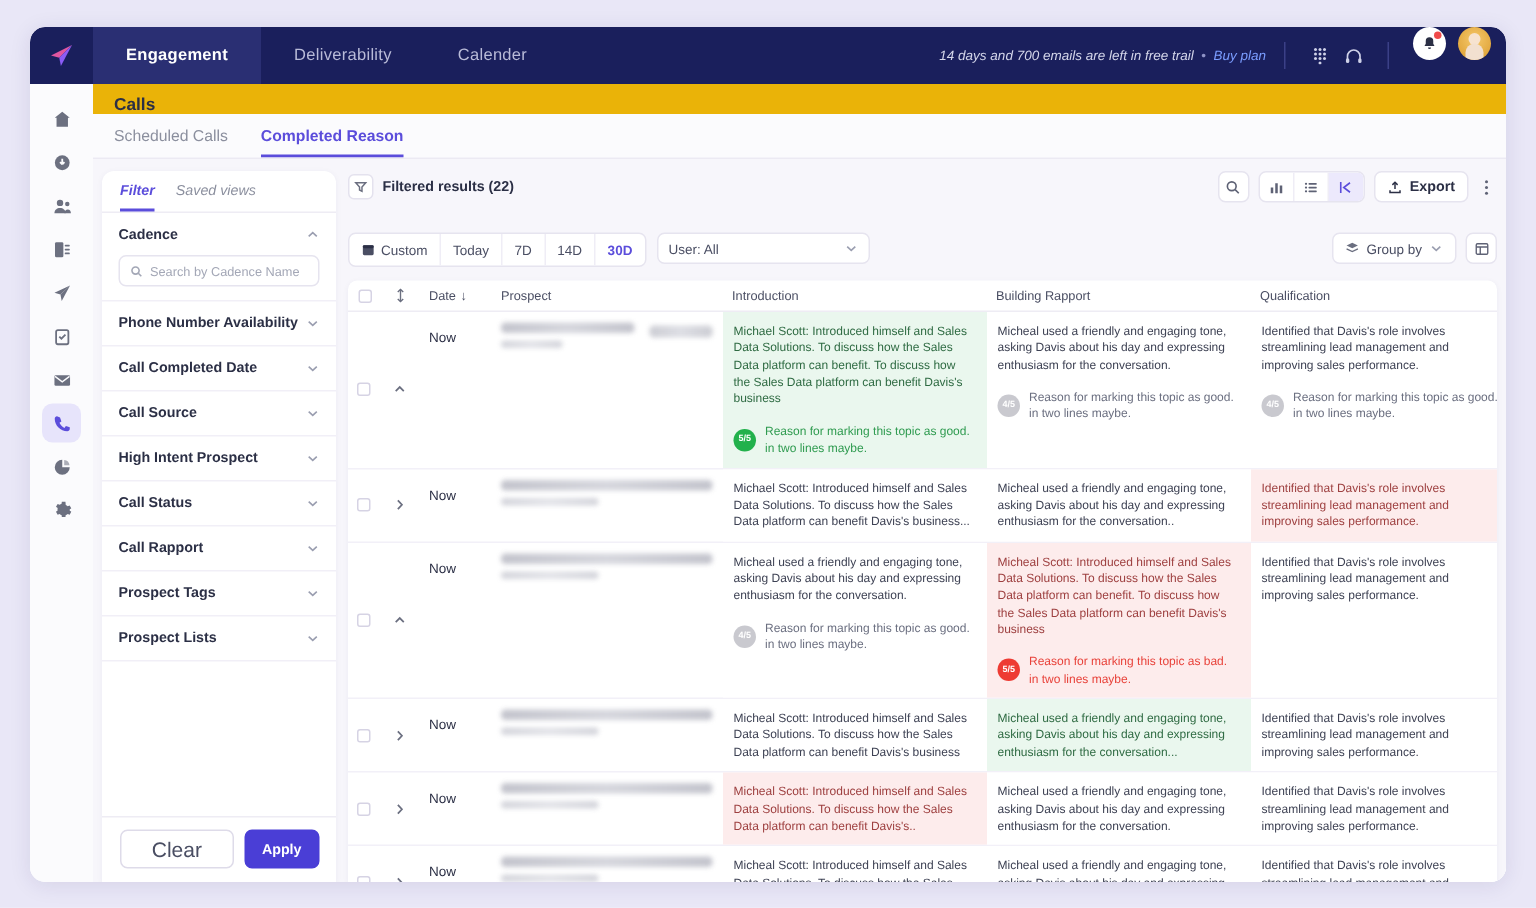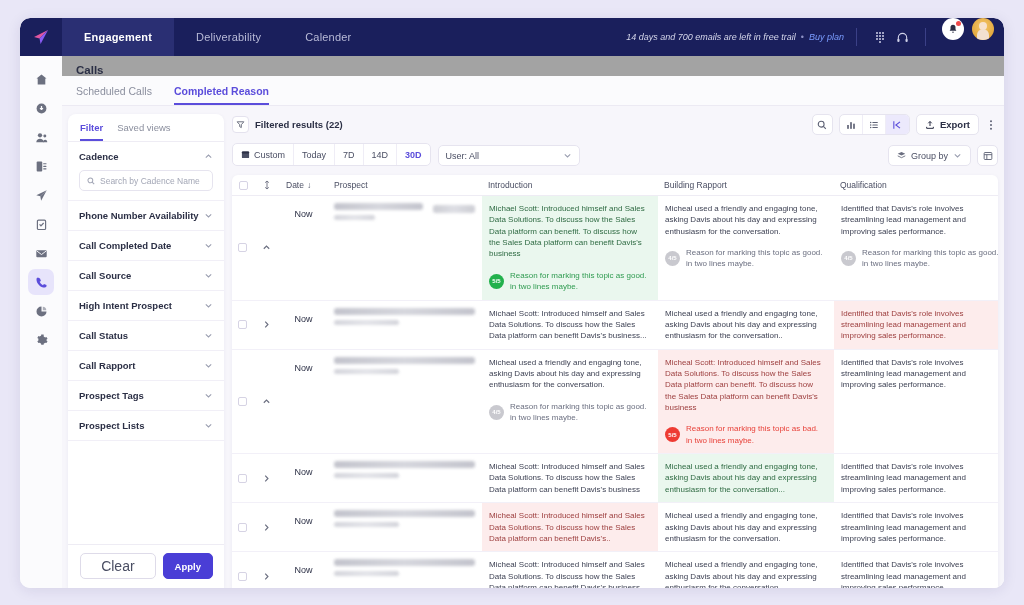--- a/index.html
+++ b/index.html
@@ -83,41 +83,41 @@
     width: 26px; height: 26px; border-radius: 7px;
     display: flex; align-items: center; justify-content: center;
     color: #6c7080; cursor: pointer;
   }
   .rail-item.active { background: #e7e4fb; color: #5b4ddb; }
 
   
   .main { flex: 1; display: flex; flex-direction: column; background: #ffffff;
           border-radius: 0; overflow: hidden; }
 
-  .page-head { padding: 8px 0 0 14px; background: #a3a3a3; }
+  .page-head { padding: 8px 0 0 14px; background: #eab308; }
   .page-title { font-size: 11.5px; font-weight: bold; color: #2b2f45; }
   .subtabs { display: flex; gap: 22px; padding: 9px 0 0 14px; background: #fbfbfd; }
   .subtab {
     font-size: 10.5px; color: #8b8f9e; padding-bottom: 6px; cursor: pointer;
     border-bottom: 2px solid transparent;
   }
   .subtab.active { color: #5b4ddb; font-weight: bold; border-bottom-color: #5b4ddb; }
   .head-rule { height: 1px; background: #eceaf3; }
 
   .content { display: flex; flex: 1; background: #f7f6fb; overflow: hidden; }
 
   
   .filters {
     width: 156px; margin: 8px 0 0 6px; background: #ffffff;
     border-radius: 8px 8px 0 0; display: flex; flex-direction: column;
     box-shadow: 0 1px 4px rgba(40,30,90,.05);
     flex-shrink: 0;
   }
   .filter-tabs { display: flex; gap: 14px; padding: 8px 12px 0 12px; border-bottom: 1px solid #eeecf4; }
-  .filter-tab { font-size: 9.5px; color: #8b8f9e; padding-bottom: 6px; border-bottom: 2px solid transparent; cursor: pointer; }
+  .filter-tab { font-size: 9.5px; color: #8b8f9e; padding-bottom: 6px; border-bottom: 2px solid transparent; cursor: pointer; font-style: italic; }
   .filter-tab.active { color: #5b4ddb; font-weight: bold; border-bottom-color: #5b4ddb; }
   .filter-scroll { flex: 1; overflow: hidden; }
   .fgroup { padding: 9px 11px 9px 11px; border-bottom: 1px solid #f1eff7; }
   .fgroup-head { display: flex; align-items: center; justify-content: space-between; cursor: pointer; }
   .fgroup-label { font-size: 9.5px; font-weight: bold; color: #2b2f45; }
   .chev { color: #9a9eb0; display: flex; }
   .fselect {
     margin-top: 8px; height: 21px; border: 1px solid #e6e4ef; border-radius: 5px;
     display: flex; align-items: center; padding: 0 7px; justify-content: space-between;
     cursor: pointer;
@@ -170,21 +170,21 @@
   .export-btn {
     margin-left: 6px; height: 21px; border: 1px solid #e6e4ef; border-radius: 5px;
     background: #fff; display: flex; align-items: center; gap: 5px; padding: 0 8px;
     font-size: 9.5px; font-weight: bold; color: #2b2f45; cursor: pointer;
   }
   .kebab {
     margin-left: 5px; width: 14px; display: flex; align-items: center; justify-content: center;
     color: #5e6275; cursor: pointer;
   }
 
-  .toolbar-row2 { display: flex; align-items: flex-end; margin-top: 8px; }
+  .toolbar-row2 { display: flex; align-items: flex-start; margin-top: 20px; }
   .daterange {
     display: flex; border: 1px solid #e6e4ef; border-radius: 5px; overflow: hidden; background: #fff;
   }
   .dr-item {
     height: 21px; display: flex; align-items: center; gap: 4px; padding: 0 8px;
     font-size: 9px; color: #4a4e63; border-right: 1px solid #efedf6; cursor: pointer;
   }
   .dr-item:last-child { border-right: none; }
   .dr-item.active { color: #5b4ddb; font-weight: bold; }
   .user-select {
@@ -211,21 +211,21 @@
   .c-exp   { width: 26px; display: flex; align-items: center; justify-content: center; flex-shrink: 0; }
   .c-date  { width: 48px; flex-shrink: 0; }
   .c-pros  { width: 154px; flex-shrink: 0; }
   .c-col   { width: 176px; flex-shrink: 0; }
   .chk {
     width: 9px; height: 9px; border: 1px solid #d6d3e4; border-radius: 2px; background: #fff;
     cursor: pointer;
   }
 
   .trow { display: flex; border-bottom: 1px solid #f2f0f8; min-height: 43px; }
-  .cell-pad { padding: 7px 7px 7px 6px; text-align: center; }
+  .cell-pad { padding: 7px 7px 7px 6px; }
   .date-txt { font-size: 9px; color: #2b2f45; }
   .blur-name {
     height: 7px; border-radius: 3px; margin-bottom: 5px;
     background: linear-gradient(90deg,#b9bac4,#cfd0d8,#b9bac4);
     filter: blur(1.6px); opacity: .85;
   }
   .blur-sub {
     height: 5px; width: 46%; border-radius: 3px;
     background: linear-gradient(90deg,#cbccd4,#dddee4,#cbccd4);
     filter: blur(1.6px); opacity: .85;

